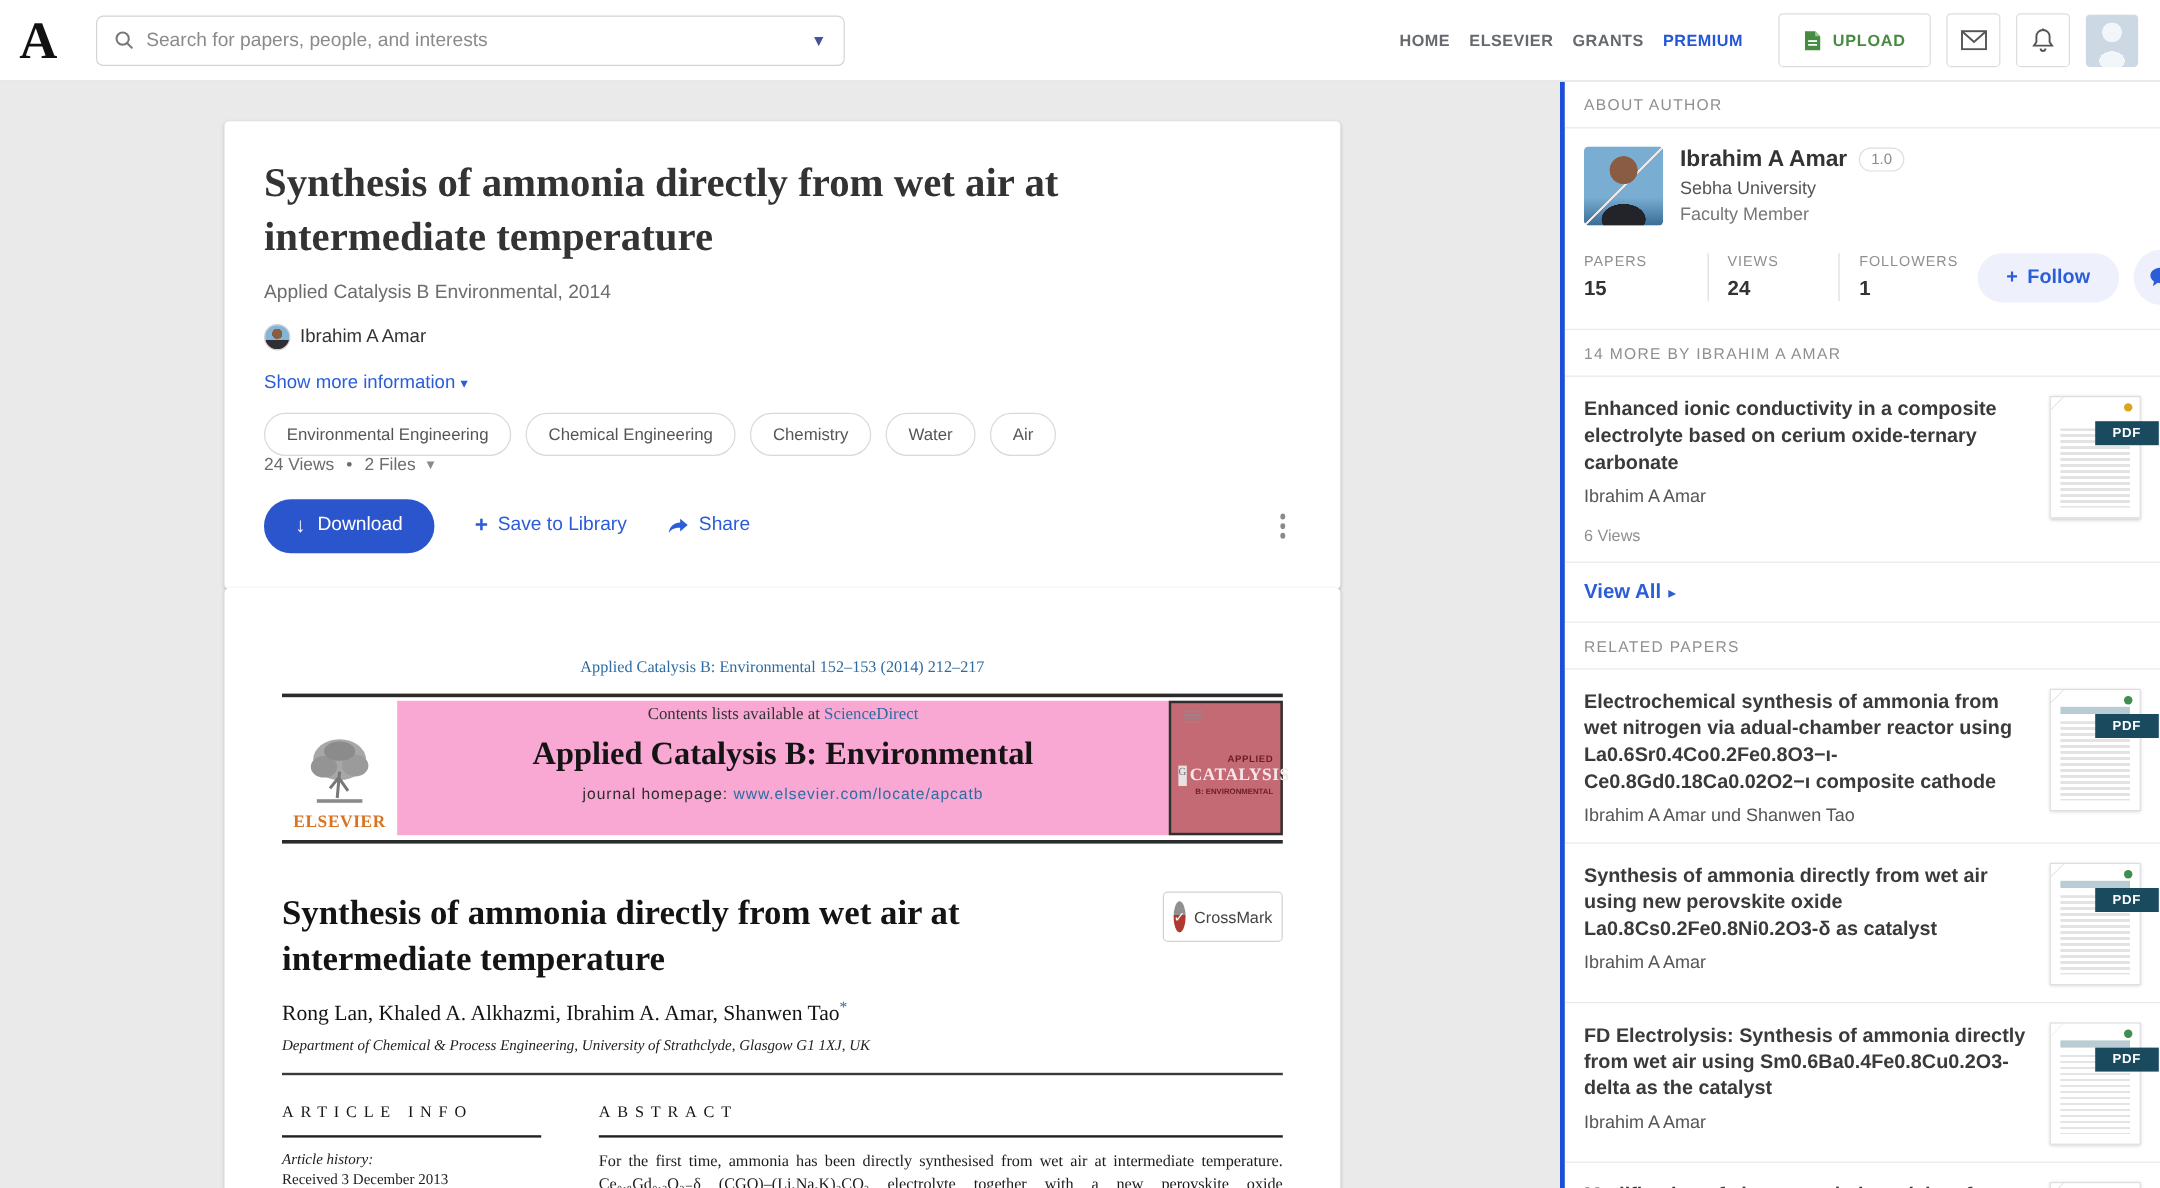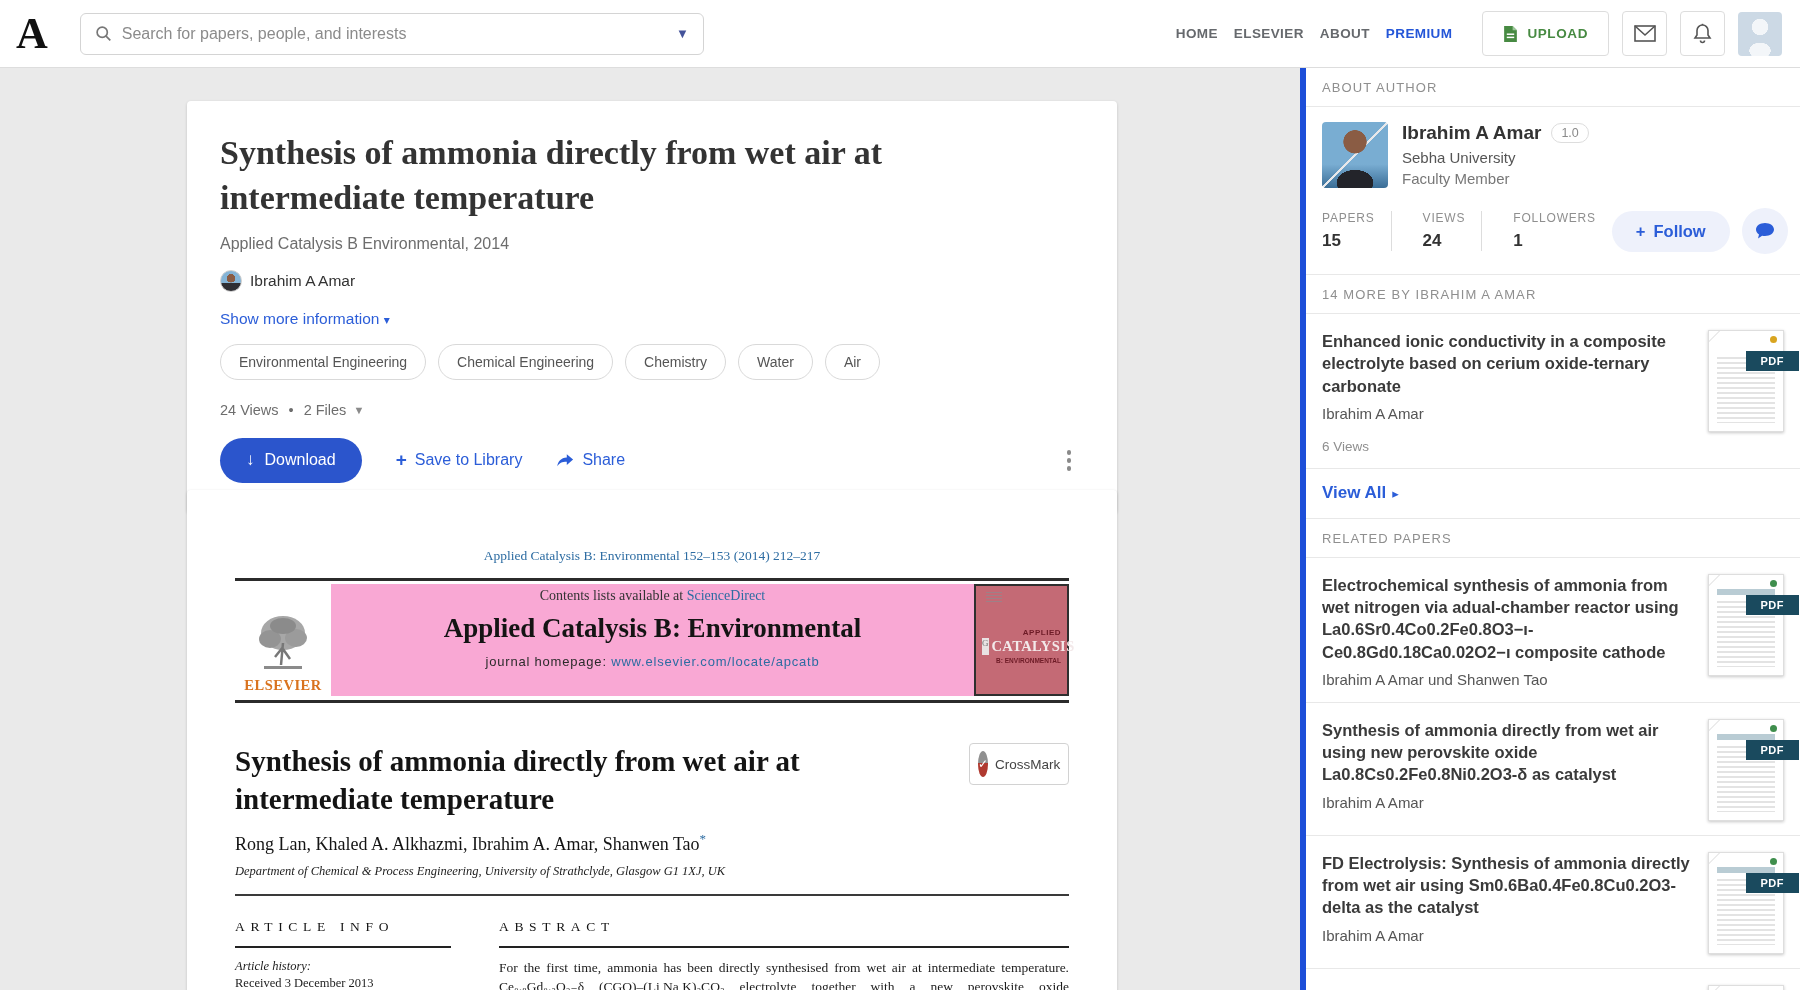--- a/index.html
+++ b/index.html
@@ -43,21 +43,21 @@
   .author-row { margin-top:17px; display:flex; align-items:center; gap:8px; cursor:pointer; }
   .mini-avatar { width:22px; height:22px; border-radius:50%;
                  background: radial-gradient(circle at 50% 36%, #8a5c44 0 26%, transparent 27%),
                              linear-gradient(180deg,#85b4d6 0 62%, #2e2e33 62%);
                  border:1px solid #cfcfcf; }
   .author-name { font-size:15.5px; color:#333; }
   .show-more { margin-top:18px; color:#2b5dd8; font-size:15.5px; cursor:pointer; }
   .tags-row { margin-top:16px; display:flex; gap:12px; }
   .tag-pill { border:1px solid #d9d9d9; border-radius:20px; padding:9px 18px; font-size:14px;
               color:#555; background:#fff; cursor:pointer; white-space:nowrap; }
-  .meta-row { margin-top:22px; font-size:14.5px; color:#6d6d6d; display:flex; align-items:center; gap:10px; }
+  .meta-row { font-size:14.5px; color:#6d6d6d; display:flex; align-items:center; gap:10px; }
   .meta-caret { font-size:11px; color:#8a8a8a; }
   .files-toggle { cursor:pointer; display:flex; gap:7px; align-items:center; }
   .actions-row { margin-top:20px; display:flex; align-items:center; }
   .download-btn { background:#2b55cc; color:#fff; border:none; border-radius:23px; height:45px;
                   padding:0 26px; font-size:16px; display:flex; align-items:center; gap:10px; cursor:pointer;
                   font-family:inherit; }
   .dl-arrow { font-weight:bold; font-size:17px; }
   .link-btn { color:#2b5dd8; font-size:16px; background:none; border:none; display:flex; align-items:center;
               gap:8px; margin-left:34px; cursor:pointer; font-family:inherit; }
   .plus-glyph { font-size:19px; font-weight:bold; }
@@ -108,39 +108,39 @@
   .col-info { width:216px; }
   .col-abs { flex:1; margin-left:48px; }
   .col-head { font-size:13.5px; letter-spacing:.42em; color:#141414; }
   .col-rule { height:2px; background:#222; margin-top:11px; }
   .history-label { font-style:italic; font-size:12.5px; margin-top:11px; }
   .history-line { font-size:12.5px; line-height:1.24; margin-top:2px; }
   .abstract-text { font-size:13.5px; line-height:1.42; text-align:justify; margin-top:10px; }
 
   
   .sidebar { position:absolute; top:68px; right:0; width:500px; height:922px; background:#fff;
-             border-left:6px solid #1d4ed8; overflow:hidden; }
+             border-left:4px solid #1d4ed8; overflow:hidden; }
   .sb-header { padding:12px 16px 11px; font-size:13px; color:#8f8f8f; letter-spacing:1.1px;
                border-bottom:1px solid #e8e8e8; background:#fff; }
   .sb-profile { display:flex; gap:14px; padding:15px 16px 10px; }
   .sb-photo { width:66px; height:66px; border-radius:4px; flex:none; cursor:pointer;
               background:
                 radial-gradient(circle at 50% 30%, #8a5c44 0 20%, transparent 21%),
                 linear-gradient(135deg, transparent 0 49%, #e8e8ea 49% 51%, transparent 51%),
                 radial-gradient(ellipse 46% 32% at 50% 92%, #23242a 0 60%, transparent 61%),
                 linear-gradient(180deg,#79add2 0 64%, #3a6d96 100%); }
   .sb-name-row { display:flex; align-items:center; gap:10px; }
   .sb-name { font-size:19px; font-weight:bold; color:#333; cursor:pointer; }
   .score-badge { border:1px solid #ddd; border-radius:13px; font-size:12.5px; color:#8a8a8a;
                  padding:2px 9px; }
   .sb-univ { margin-top:5px; font-size:15px; color:#555; }
   .sb-role { margin-top:4px; font-size:15px; color:#777; }
   .sb-stats-row { display:flex; align-items:center; padding:10px 16px 20px; border-bottom:1px solid #e8e8e8; }
   .stat { padding-right:16px; }
-  .stat + .stat { border-left:1px solid #ddd; padding-left:31px; }
+  .stat + .stat { border-left:1px solid #ddd; padding-left:16px;margin-left:34px; }
   .stat-label { font-size:12px; color:#8f8f8f; letter-spacing:.8px; }
   .stat-value { font-size:17px; color:#333; margin-top:6px; font-weight:600; }
   .sb-actions { margin-left:auto; display:flex; align-items:center; gap:12px; }
   .follow-btn { background:#eef1fb; border:none; border-radius:24px; color:#2b5dd8; font-weight:bold;
                 font-size:16.5px; padding:11px 24px; display:flex; align-items:center; gap:8px; cursor:pointer;
                 font-family:inherit; }
   .chat-btn { width:46px; height:46px; border-radius:50%; background:#eef1fb; border:none; cursor:pointer;
               display:flex; align-items:center; justify-content:center; }
   .sb-paper { display:flex; gap:14px; padding:16px 16px 14px; border-bottom:1px solid #e8e8e8; }
   .sb-paper.no-border { border-bottom:none; }
@@ -175,21 +175,21 @@
       <circle cx="8.5" cy="8.5" r="6" fill="none" stroke="#777" stroke-width="2"></circle>
       <line x1="13" y1="13" x2="18" y2="18" stroke="#777" stroke-width="2"></line>
     </svg>
     <input value="" placeholder="Search for papers, people, and interests" style="">
     <span class="search-caret">▼</span>
   </div>
 
   <nav class="topnav">
     <a class="nav-link">HOME</a>
     <a class="nav-link">ELSEVIER</a>
-    <a class="nav-link">ABOUT</a>
+    <a class="nav-link">GRANTS</a>
     <a class="nav-link premium">PREMIUM</a>
   </nav>
 
   <button class="upload-btn">
     <svg width="15" height="18" viewBox="0 0 14 17">
       <path d="M1 1 h8 l4 4 v11 h-12 z" fill="#478a42"></path>
       <path d="M9 1 l4 4 h-4 z" fill="#9cc79a"></path>
       <rect x="3.5" y="8" width="7" height="1.4" fill="#fff"></rect>
       <rect x="3.5" y="11" width="7" height="1.4" fill="#fff"></rect>
     </svg>

